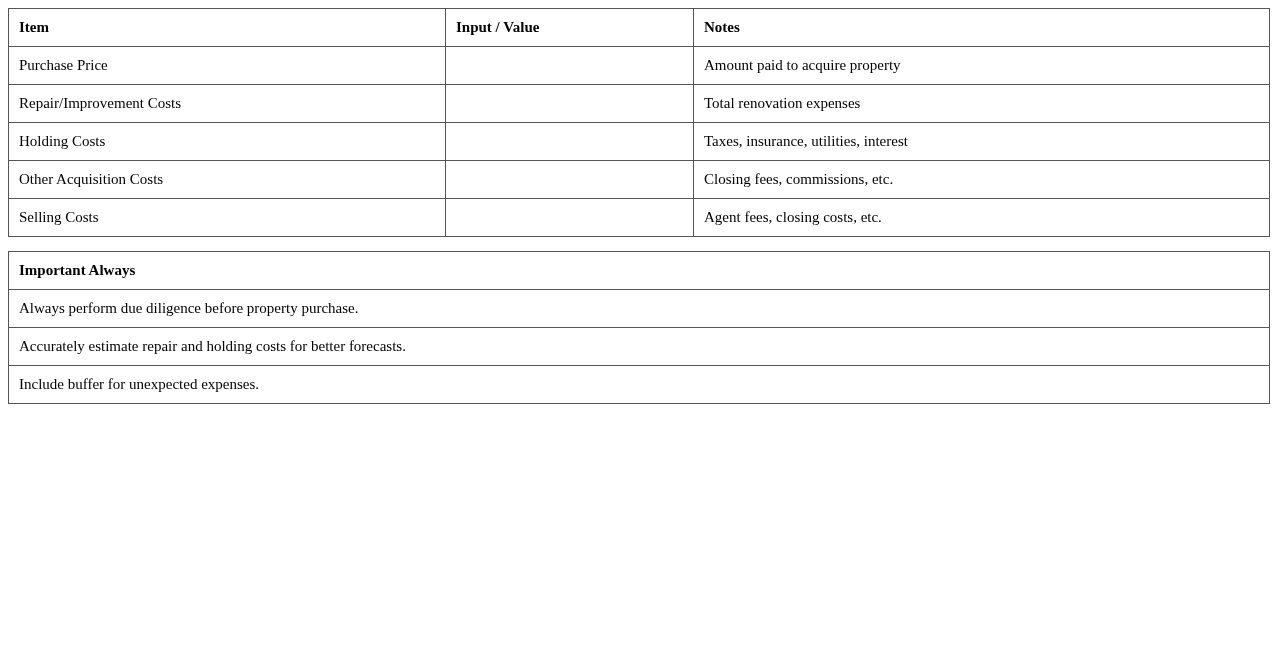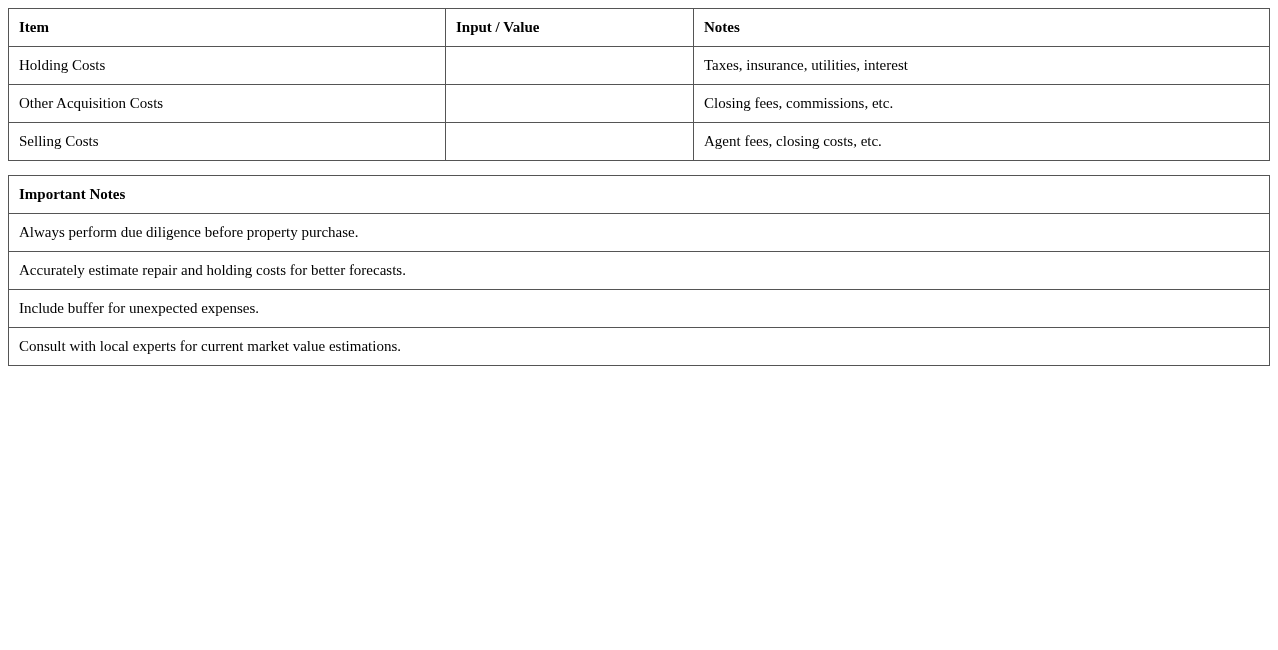--- a/index.html
+++ b/index.html
@@ -42,52 +42,59 @@
     </colgroup>
     <thead>
       <tr>
         <th>Item</th>
         <th>Input / Value</th>
         <th>Notes</th>
       </tr>
     </thead>
     <tbody>
       <tr>
+        <td>Purchase Price</td>
+        <td></td>
+        <td>Amount paid to acquire property</td>
+      </tr>
+      <tr>
+        <td>Repair/Improvement Costs</td>
+        <td></td>
+        <td>Total renovation expenses</td>
+      </tr>
+      <tr>
         <td>Holding Costs</td>
         <td></td>
         <td>Taxes, insurance, utilities, interest</td>
       </tr>
       <tr>
         <td>Other Acquisition Costs</td>
         <td></td>
         <td>Closing fees, commissions, etc.</td>
       </tr>
       <tr>
         <td>Selling Costs</td>
         <td></td>
         <td>Agent fees, closing costs, etc.</td>
       </tr>
     </tbody>
   </table>
 
   <table class="notes-table">
     <thead>
       <tr>
-        <th>Important Notes</th>
+        <th>Important Always</th>
       </tr>
     </thead>
     <tbody>
       <tr>
         <td>Always perform due diligence before property purchase.</td>
       </tr>
       <tr>
         <td>Accurately estimate repair and holding costs for better forecasts.</td>
       </tr>
       <tr>
         <td>Include buffer for unexpected expenses.</td>
       </tr>
-      <tr>
-        <td>Consult with local experts for current market value estimations.</td>
-      </tr>
     </tbody>
   </table>
 
 </div>
 
 </body></html>

